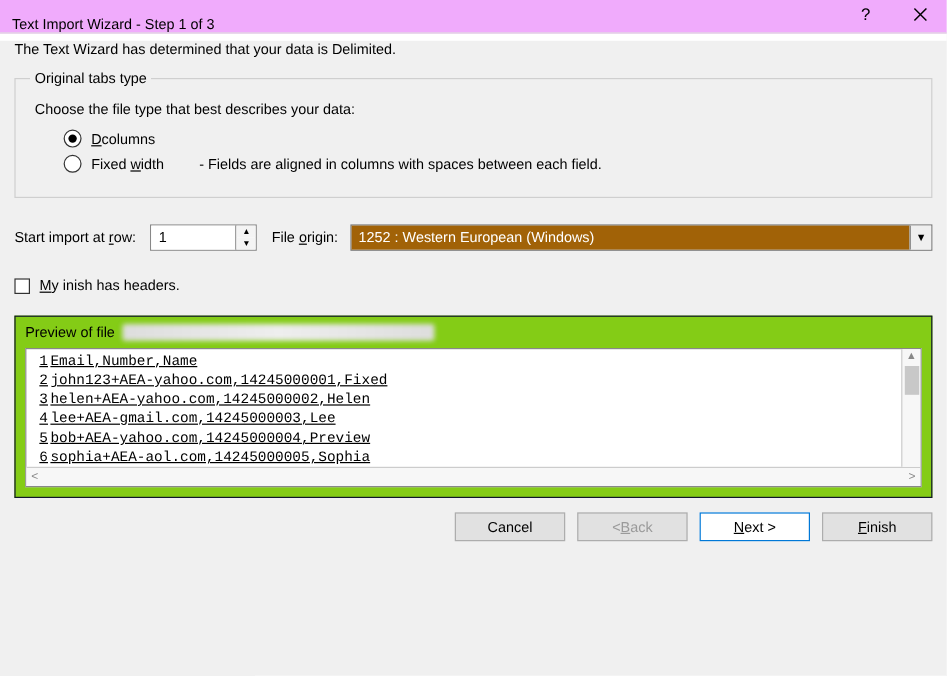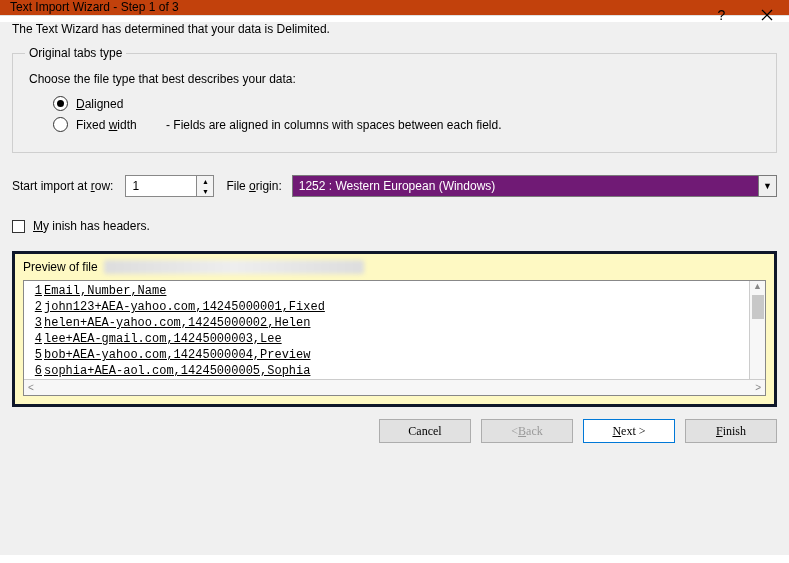--- a/index.html
+++ b/index.html
@@ -7,25 +7,25 @@
     margin: 0;
     font-family: 'Segoe UI', Tahoma, sans-serif;
     font-size: 12px;
     background: #fff;
     color: #000;
     width: 789px;
     height: 563px;
     overflow: hidden;
   }
   .titlebar {
-    height: 16px;
-    background: #c2410c;
+    height: 28px;
+    background: #f0abfc;
     border-bottom: 1px solid #e0e0e0;
     display: flex;
-    align-items: flex-start;
+    align-items: flex-end;
     padding: 0 0 0 10px;
   }
   .titlebar-title { flex: 1; font-size: 12px; }
   .titlebar-btn {
     width: 45px; height: 30px;
     display: flex; align-items: center; justify-content: center;
     font-size: 14px;
     cursor: default;
   }
   .content {
@@ -75,36 +75,36 @@
   .spinbtns div {
     width: 16px; flex: 1; display:flex; align-items:center; justify-content:center;
     font-size: 7px; line-height: 1; background: #f4f4f4;
   }
   .origin-row { display:flex; align-items:center; gap:10px; flex:1; }
   .origin-select {
     flex: 1; height: 22px; display:flex; align-items:stretch;
     border: 1px solid #7a7a7a;
   }
   .origin-value {
-    flex:1; background:#701a75; color:#fff; padding: 3px 6px;
+    flex:1; background:#a16207; color:#fff; padding: 3px 6px;
     font-size: 12px;
   }
   .origin-arrow {
     width: 18px; background:#efefef; border-left:1px solid #7a7a7a;
     display:flex; align-items:center; justify-content:center; font-size:9px;
   }
   .checkrow { display:flex; align-items:center; gap:8px; margin: 4px 0 18px 0;}
   .checkbox {
     width: 13px; height: 13px; border: 1px solid #333; background:#fff;
   }
   .checkrow .lbl .u { text-decoration: underline; }
   .preview-wrap {
-    border: 3px solid #0f172a;
+    border: 1px solid #0f172a;
     padding: 6px 8px 8px 8px;
-    background: #fef9c3;
+    background: #84cc16;
   }
   .preview-title { display:flex; align-items:center; gap:6px; margin-bottom:6px;}
   .preview-title .blur {
     width: 260px; height: 14px;
     background: linear-gradient(90deg,#ddd,#eee,#ddd);
     filter: blur(2px);
     border-radius: 2px;
   }
   .preview-box {
     border: 1px solid #888; background: #fff;
@@ -141,21 +141,20 @@
   }
   .buttons {
     display:flex; justify-content:flex-end; gap:10px;
     margin-top: 12px;
   }
   .btn {
     width: 92px; height: 24px;
     border: 1px solid #adadad; background:#e1e1e1;
     display:flex; align-items:center; justify-content:center;
     font-size:12px;
-    font-family:Liberation Serif, serif;
   }
   .btn.disabled { color:#9a9a9a; }
   .btn.primary { border:1.5px solid #0078d7; background:#fff; }
   .btn .u { text-decoration: underline; }
 </style>
 </head>
 <body>
 
 <div class="titlebar">
   <div class="titlebar-title">Text Import Wizard - Step 1 of 3</div>
@@ -171,21 +170,21 @@
 <div class="content">
 
   <div class="line1">The Text Wizard has determined that your data is Delimited.</div>
 
   <fieldset class="orig">
     <legend>Original tabs type</legend>
     <div class="choose">Choose the file type that best describes your data:</div>
 
     <div class="radiorow">
       <span class="radio checked"></span>
-      <span class="radio-label"><span></span><span class="u">D</span><span>aligned</span></span>
+      <span class="radio-label"><span></span><span class="u">D</span><span>columns</span></span>
     </div>
 
     <div class="radiorow">
       <span class="radio"></span>
       <span class="radio-label"><span>Fixed </span><span class="u">w</span><span>idth</span></span>
       <span>- Fields are aligned in columns with spaces between each field.</span>
     </div>
   </fieldset>
 
   <div class="row-inputs">

